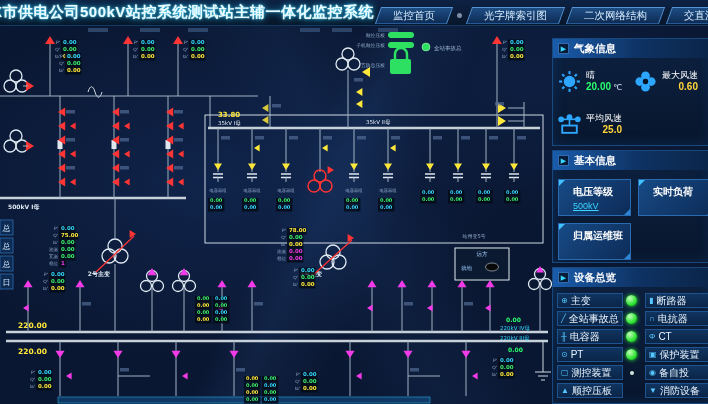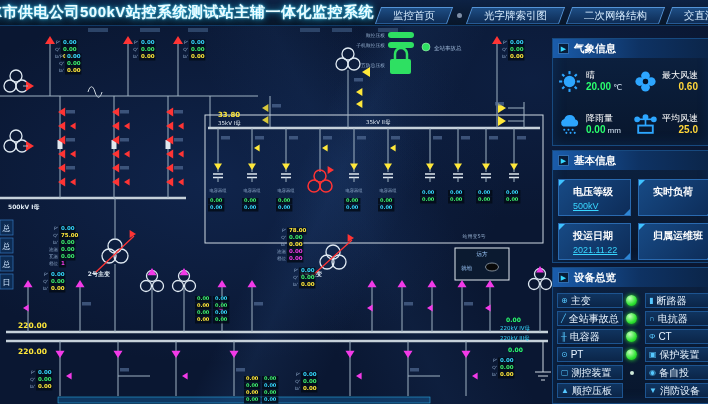--- a/index.html
+++ b/index.html
@@ -607,37 +607,20 @@
             </g>
             <circle cx="12" cy="12" r="2.6" fill="#061325"></circle>
           </svg>
           <span class="wx-txt">
             <span class="wx-label">最大风速</span>
             <span class="wx-val v-yellow">0.60</span>
           </span>
         </div>
         <div class="wx-cell">
           <svg width="25" height="25" viewBox="0 0 24 24">
-            <path d="M6 14h11a3.5 3.5 0 0 0 .6-6.9A5.5 5.5 0 0 0 7 6.6 4 4 0 0 0 6 14z" fill="#2da6ff"></path>
-            <g fill="#2da6ff">
-              <circle cx="7" cy="17" r="1"></circle>
-              <circle cx="11" cy="17" r="1"></circle>
-              <circle cx="15" cy="17" r="1"></circle>
-              <circle cx="9" cy="20" r="1"></circle>
-              <circle cx="13" cy="20" r="1"></circle>
-              <circle cx="17" cy="20" r="1"></circle>
-            </g>
-          </svg>
-          <span class="wx-txt">
-            <span class="wx-label">降雨量</span>
-            <span class="wx-val v-green">0.00<span class="unit">mm</span></span>
-          </span>
-        </div>
-        <div class="wx-cell">
-          <svg width="25" height="25" viewBox="0 0 24 24">
             <g stroke="#2da6ff" stroke-width="1.6" fill="#2da6ff">
               <line x1="4" y1="7" x2="20" y2="7"></line>
               <line x1="12" y1="7" x2="12" y2="13"></line>
               <circle cx="4" cy="7" r="2"></circle>
               <circle cx="20" cy="7" r="2"></circle>
               <circle cx="12" cy="5" r="2"></circle>
               <rect x="5" y="13" width="14" height="7" fill="none" stroke-width="1.8"></rect>
             </g>
           </svg>
           <span class="wx-txt">
@@ -656,24 +639,20 @@
     <div class="cards" id="cards">
         <div class="card">
           <span class="card-label">电压等级</span>
           <span class="card-val">500kV</span>
         </div>
         <div class="card">
           <span class="card-label">实时负荷</span>
           <span class="card-val"></span>
         </div>
         <div class="card">
-          <span class="card-label">投运日期</span>
-          <span class="card-val">2021.11.22</span>
-        </div>
-        <div class="card">
           <span class="card-label">归属运维班</span>
           <span class="card-val"></span>
         </div>
       </div>
   </div>
 
   <div class="panel" style="top:267px;height:137px;">
     <div class="panel-h">
       <span class="tri-box">▶</span>
       <span>设备总览</span>

